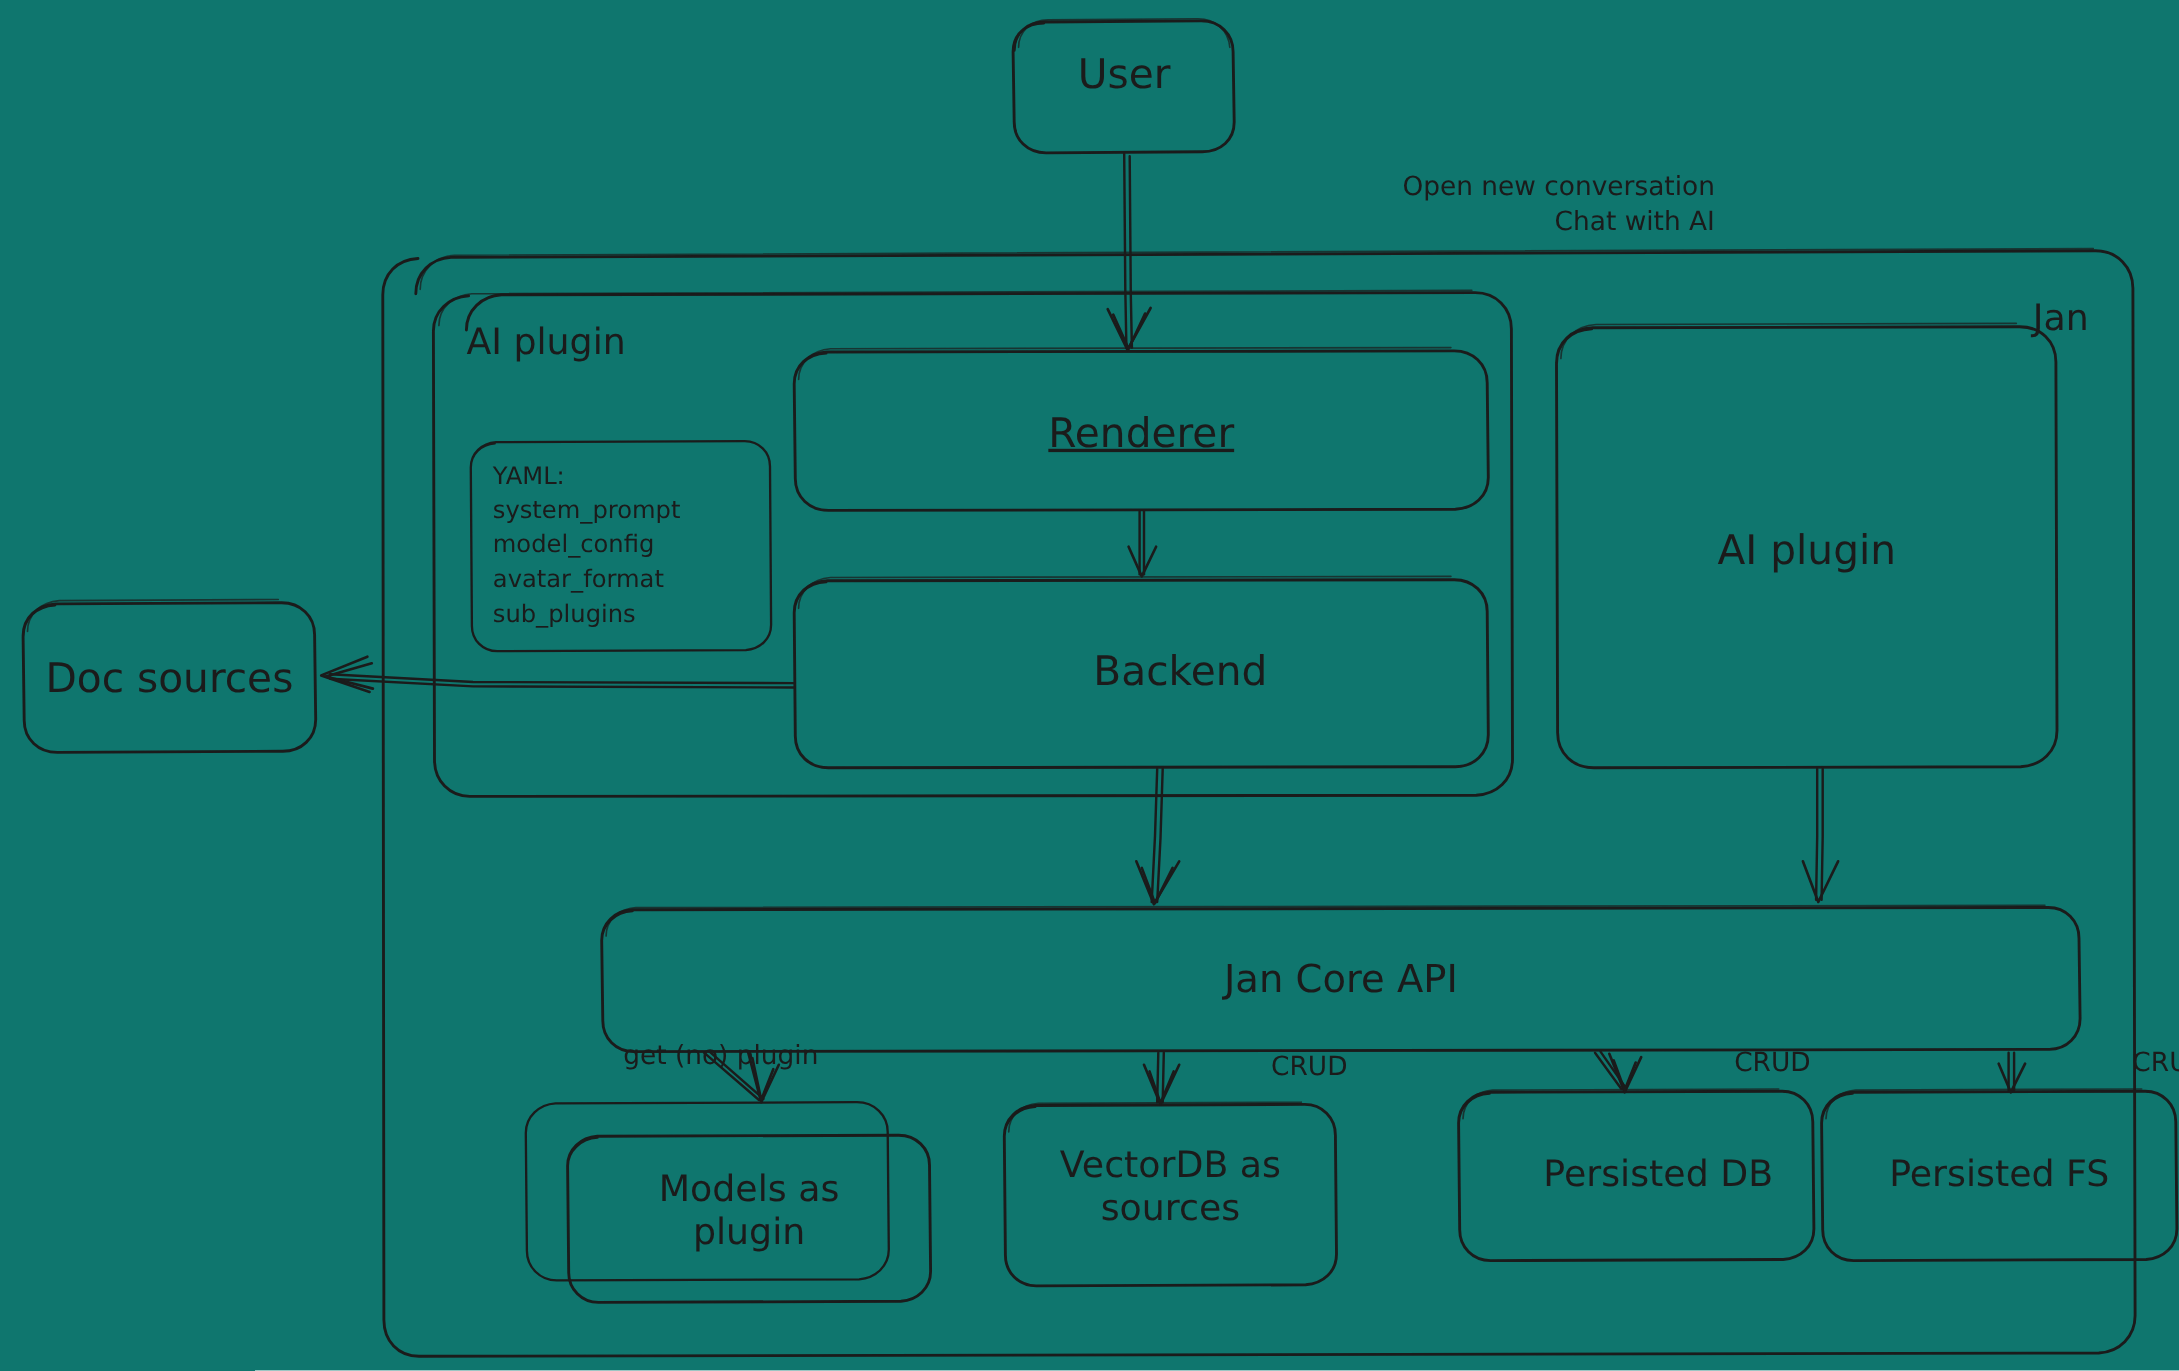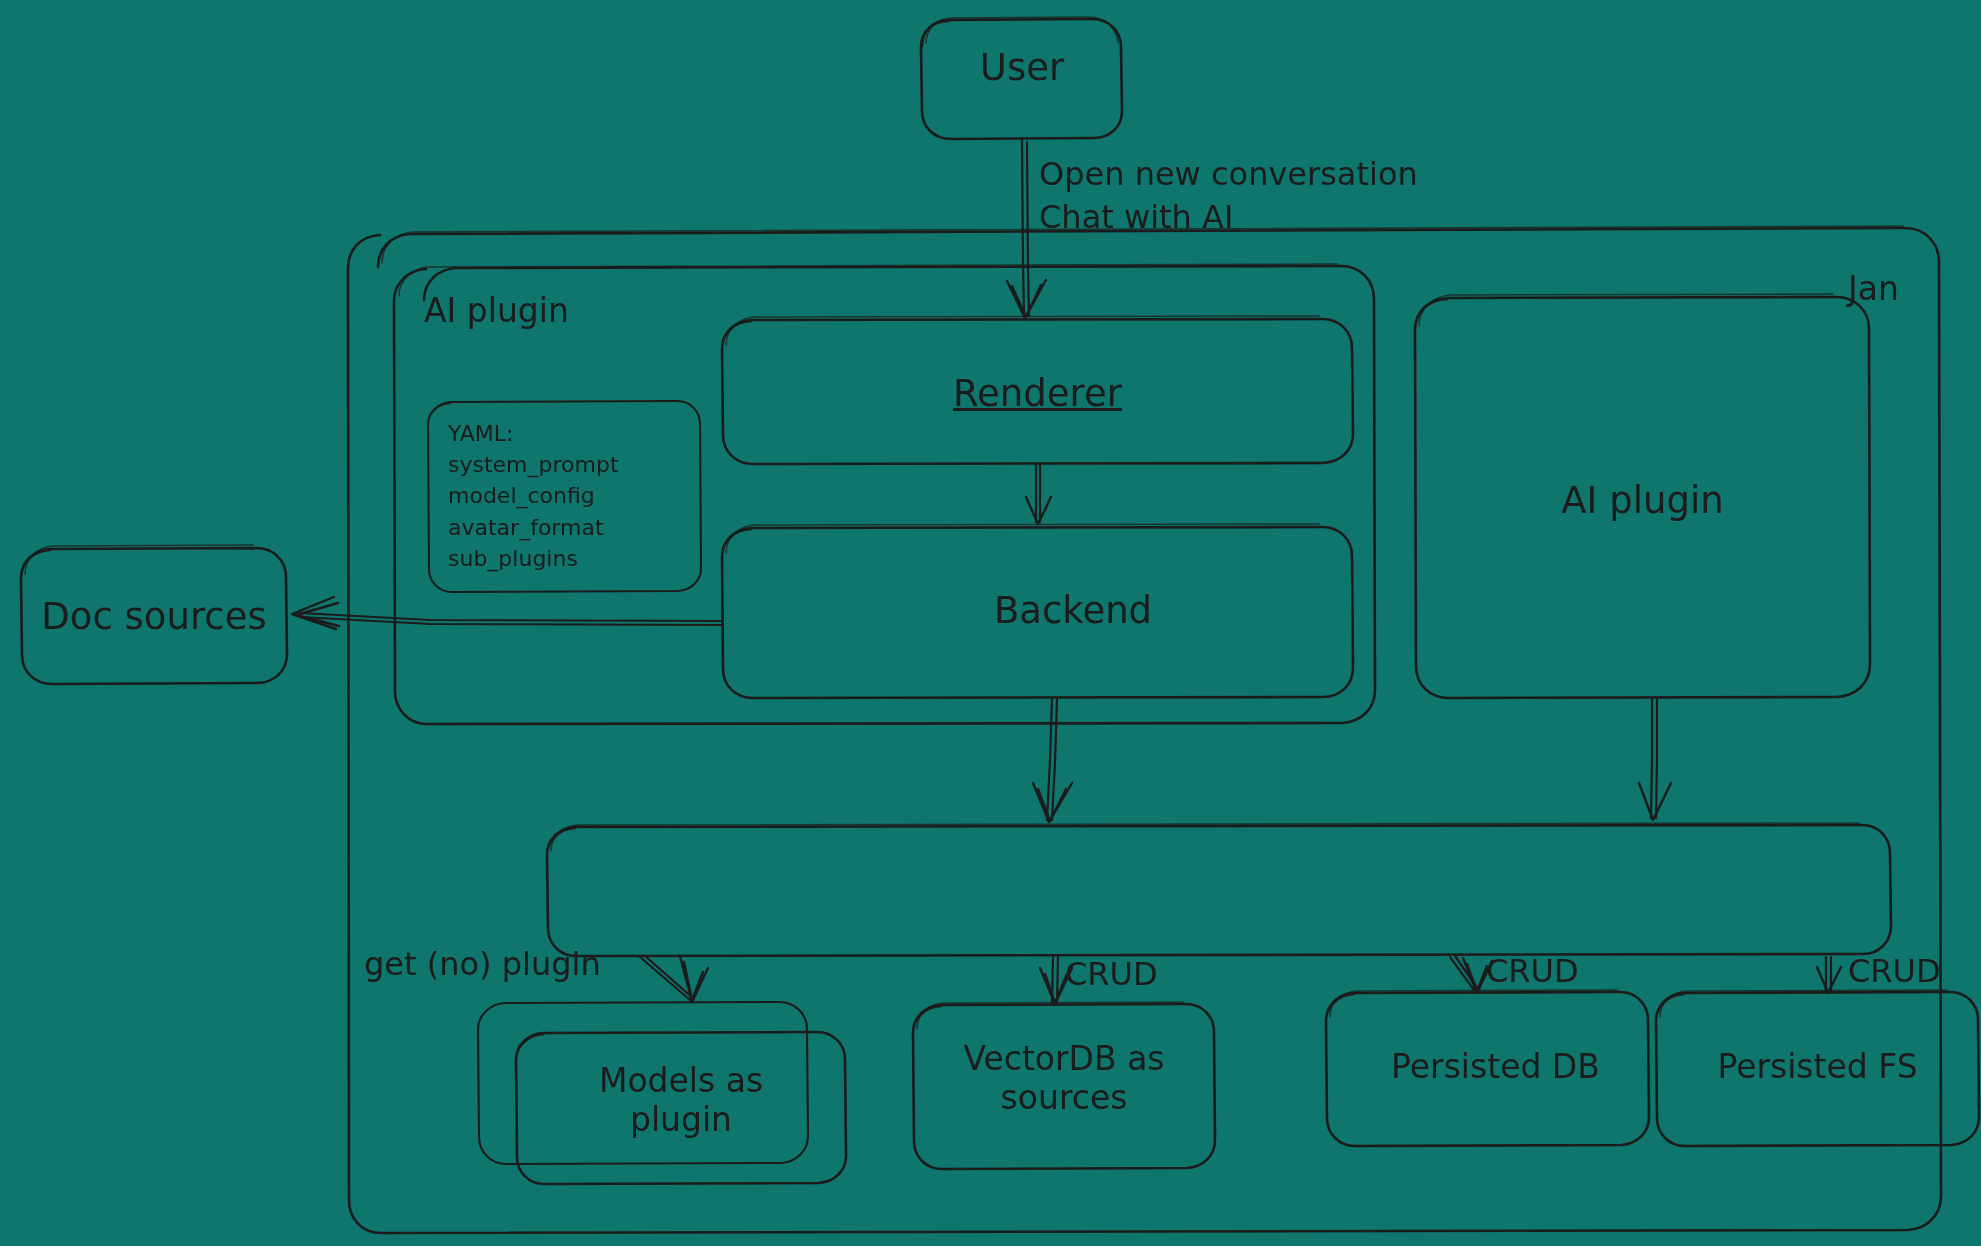--- a/index.html
+++ b/index.html
@@ -67,22 +67,22 @@
     font-size: 37px;
   }
   .t-core {
     font-size: 35px;
   }
   .t-container {
     font-size: 33px;
     text-align: left;
   }
   .t-edge {
-    font-size: 32px;
-    text-align: left;
+    font-size: 24px;
+    text-align: right;
     line-height: 1.35;
   }
   .t-yaml {
     font-size: 22px;
     text-align: left;
     line-height: 1.42;
   }
   .t-small {
     font-size: 33px;
   }
@@ -361,28 +361,29 @@
 sub_plugins</div>
 
   <div class="node-text t-box" style="left:722px; top:372px; width:631px;text-decoration:underline;">Renderer</div>
 
   <div class="node-text t-box" style="left:722px; top:589px; width:702px;">Backend</div>
 
   <div class="node-text t-box" style="left:1415px; top:479px; width:455px;">AI plugin</div>
 
   <div class="node-text t-box" style="left:21px; top:595px; width:266px;">Doc sources</div>
 
+  <div class="node-text t-core" style="left:547px; top:871px; width:1344px;">Jan Core API</div>
 
   <div class="node-text t-small" style="left:516px; top:1062px; width:330px;">Models as
 plugin</div>
 
   <div class="node-text t-small" style="left:913px; top:1040px; width:302px;">VectorDB as
 sources</div>
 
-  <div class="node-text t-small" style="left:1326px; top:1048px; width:339px;">Persisted DB</div>
+  <div class="node-text t-small" style="left:1326px; top:1048px; width:339px;padding-left:12px;">Persisted DB</div>
 
   <div class="node-text t-small" style="left:1656px; top:1048px; width:323px;">Persisted FS</div>
 
   <div class="node-text t-edge" style="left:1039px; top:153px; width:520px;">Open new conversation
 Chat with AI</div>
 
   <div class="node-text t-edge" style="left:364px; top:943px; width:380px;">get (no) plugin</div>
 
   <div class="node-text t-edge" style="left:1065px; top:953px; width:160px;">CRUD</div>
 

